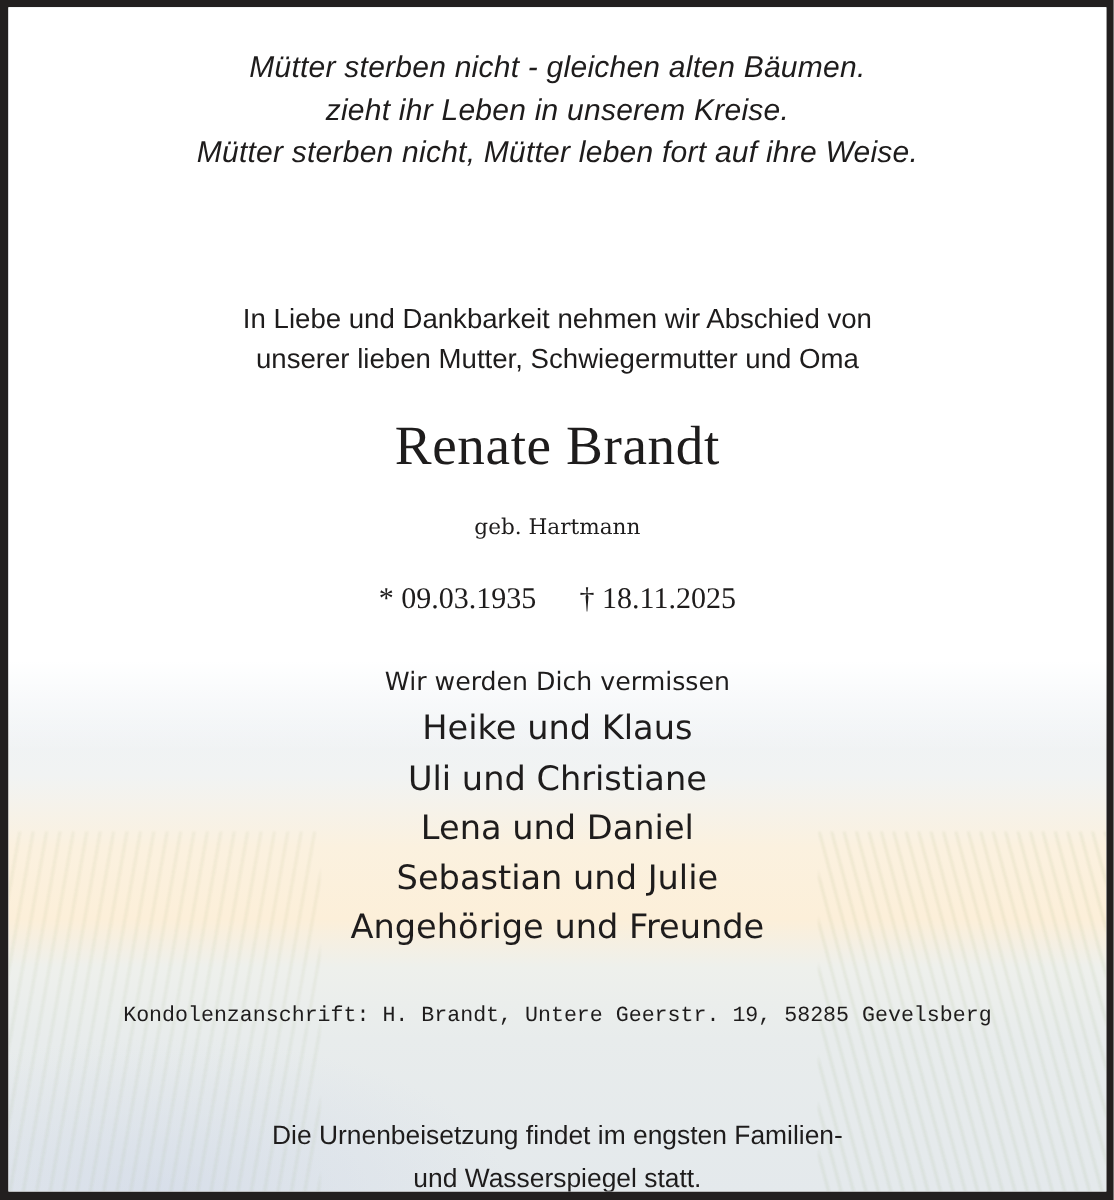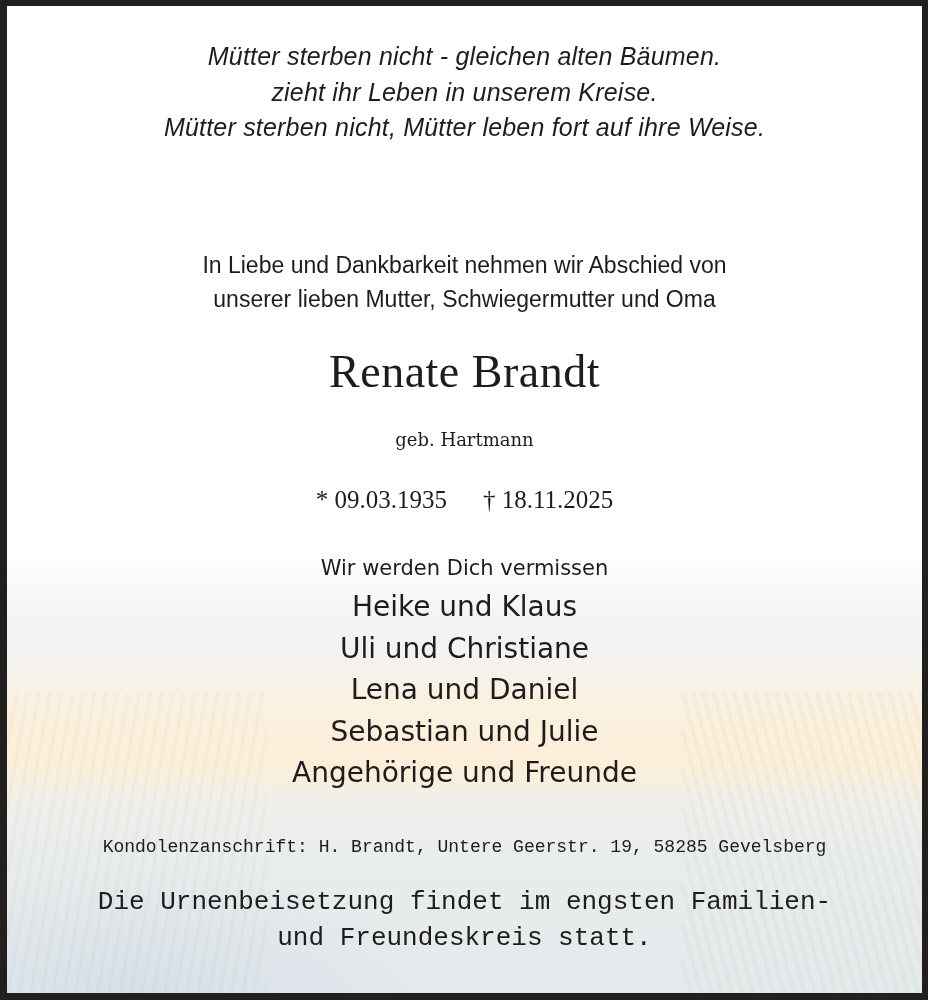--- a/index.html
+++ b/index.html
@@ -59,22 +59,22 @@
   .family {
     position: absolute; left: 0; width: 100%; top: 580px;
     font-family: "DejaVu Sans", sans-serif; font-size: 28px; line-height: 41.5px;
   }
   .family div { display: block; }
   .address {
     position: absolute; left: 0; width: 100%; top: 816px;
     font-family: Liberation Mono, monospace; font-size: 18px; line-height: 26px; margin-top: 12px;
   }
   .notice {
-    position: absolute; left: 0; width: 100%; top: 878px;
-    font-family: Liberation Mono, monospace; font-size: 26px; line-height: 36px;
+    position: absolute; left: 0; width: 100%; top: 922px;
+    font-family: Liberation Sans, sans-serif; font-size: 22px; line-height: 36px;
   }
 </style>
 </head>
 <body>
 
 <div class="frame">
   <div class="bg"></div>
   <div class="path"></div>
   <div class="grass left"></div>
   <div class="grass right"></div>
@@ -105,16 +105,16 @@
       <div>Uli und Christiane</div>
       <div>Lena und Daniel</div>
       <div>Sebastian und Julie</div>
       <div>Angehörige und Freunde</div>
     </div>
 
     <div class="address">Kondolenzanschrift: H. Brandt, Untere Geerstr. 19, 58285 Gevelsberg</div>
 
     <div class="notice">
       <div>Die Urnenbeisetzung findet im engsten Familien-</div>
-      <div>und Freundeskreis statt.</div>
+      <div>und Wasserspiegel statt.</div>
     </div>
   </div>
 </div>
 
 </body></html>

